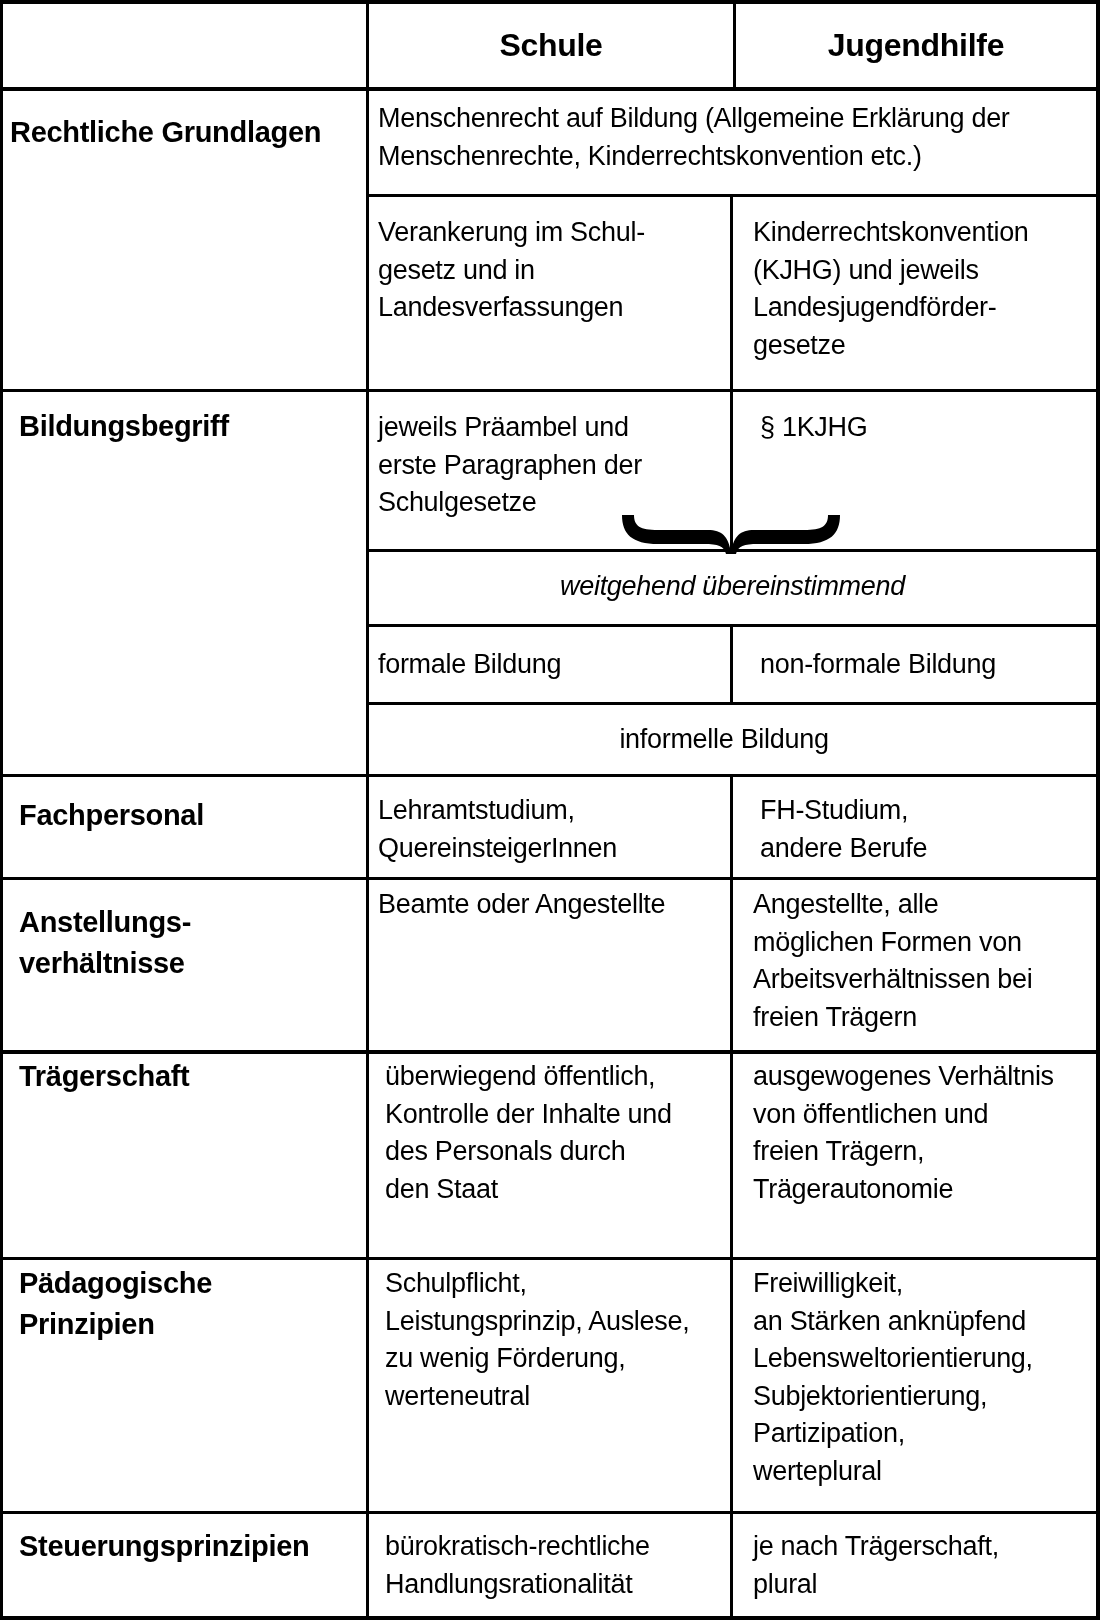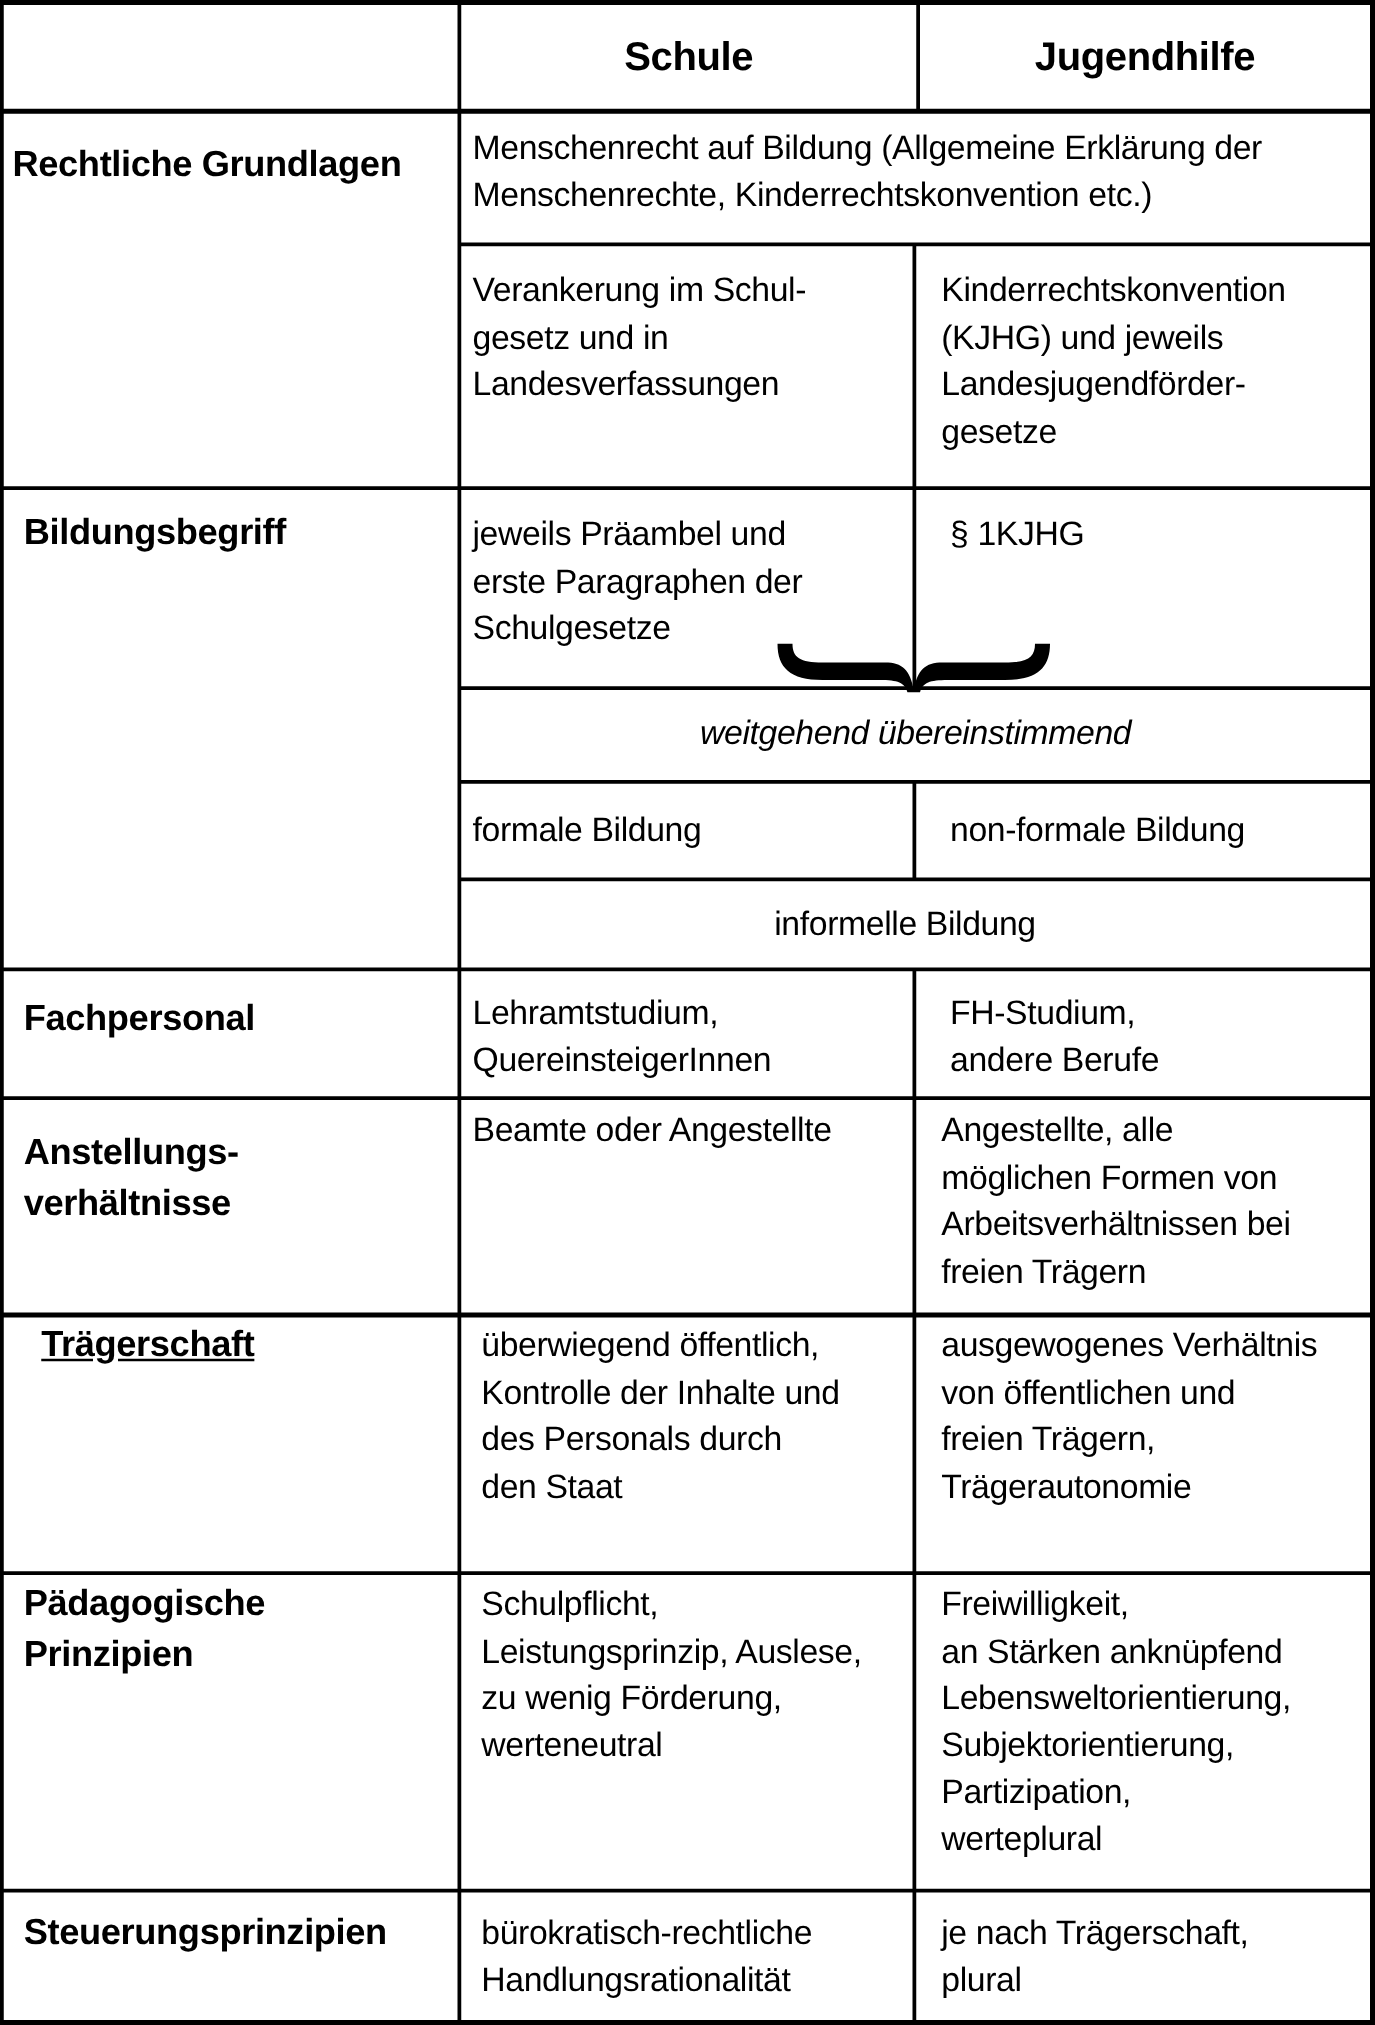--- a/index.html
+++ b/index.html
@@ -96,21 +96,21 @@
   <div class="cell" style="left:378px;top:886px;">
     <span class="ln">Beamte oder Angestellte</span>
   </div>
   <div class="cell" style="left:753px;top:886px;">
     <span class="ln">Angestellte, alle</span>
     <span class="ln">möglichen Formen von</span>
     <span class="ln">Arbeitsverhältnissen bei</span>
     <span class="ln">freien Trägern</span>
   </div>
 
-  <div class="cell bold" style="left:33px;top:1058px;text-decoration:underline;">Trägerschaft</div>
+  <div class="cell bold" style="left:19px;top:1058px;">Trägerschaft</div>
   <div class="cell" style="left:385px;top:1058px;">
     <span class="ln">überwiegend öffentlich,</span>
     <span class="ln">Kontrolle der Inhalte und</span>
     <span class="ln">des Personals durch</span>
     <span class="ln">den Staat</span>
   </div>
   <div class="cell" style="left:753px;top:1058px;">
     <span class="ln">ausgewogenes Verhältnis</span>
     <span class="ln">von öffentlichen und</span>
     <span class="ln">freien Trägern,</span>

